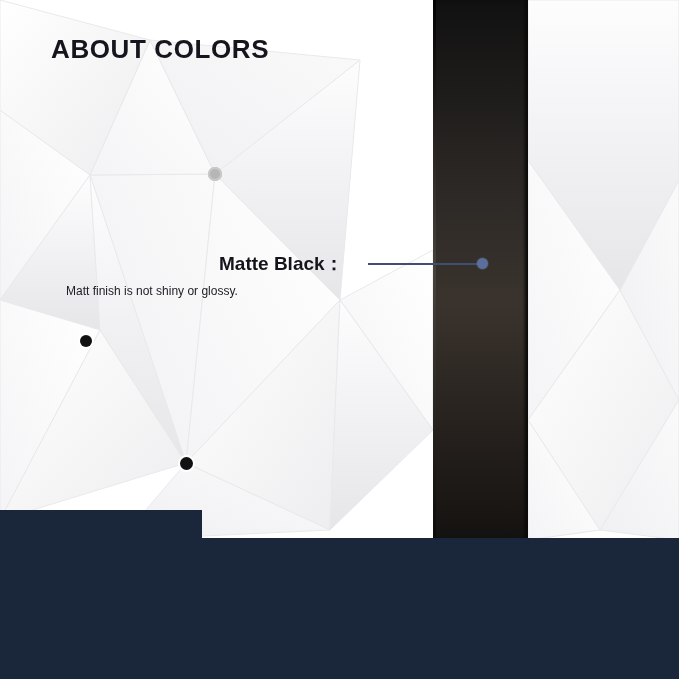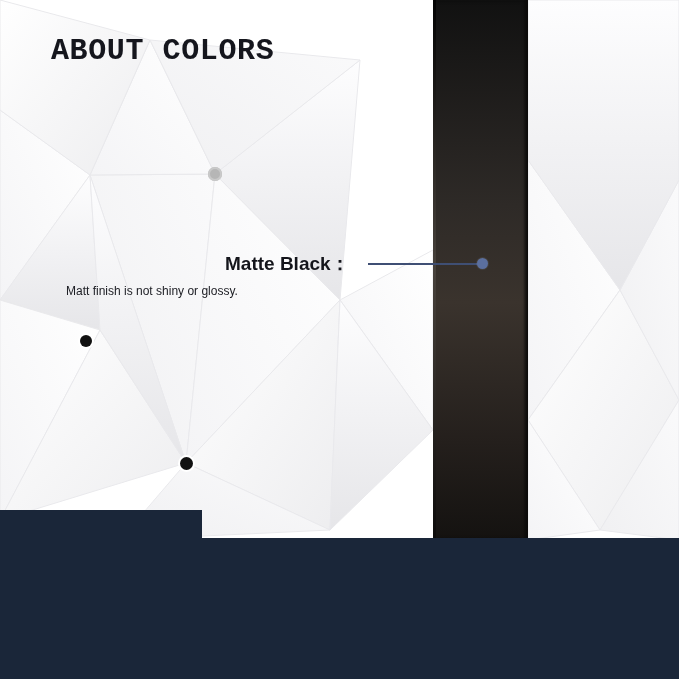--- a/index.html
+++ b/index.html
@@ -48,32 +48,31 @@
     left: 523px; top: 0;
     width: 5px; height: 540px;
     background: linear-gradient(90deg, rgba(0,0,0,0) 0%, #0b0a09 100%);
   }
 
   
   #page-title {
     position: absolute;
     left: 51px;
     top: 34px;
-    font-size: 30px;
+    font-size: 26px;
     font-weight: 700;
     letter-spacing: 0.6px;
     color: #15161d;
     white-space: nowrap;
-    font-family: Liberation Mono, monospace;
   }
 
   
   #callout-title {
     position: absolute;
-    left: 225px;
+    left: 219px;
     top: 251px;
     font-size: 19px;
     font-weight: 700;
     color: #14151b;
     white-space: nowrap;
   }
   #callout-desc {
     position: absolute;
     left: 66px;
     top: 284px;

